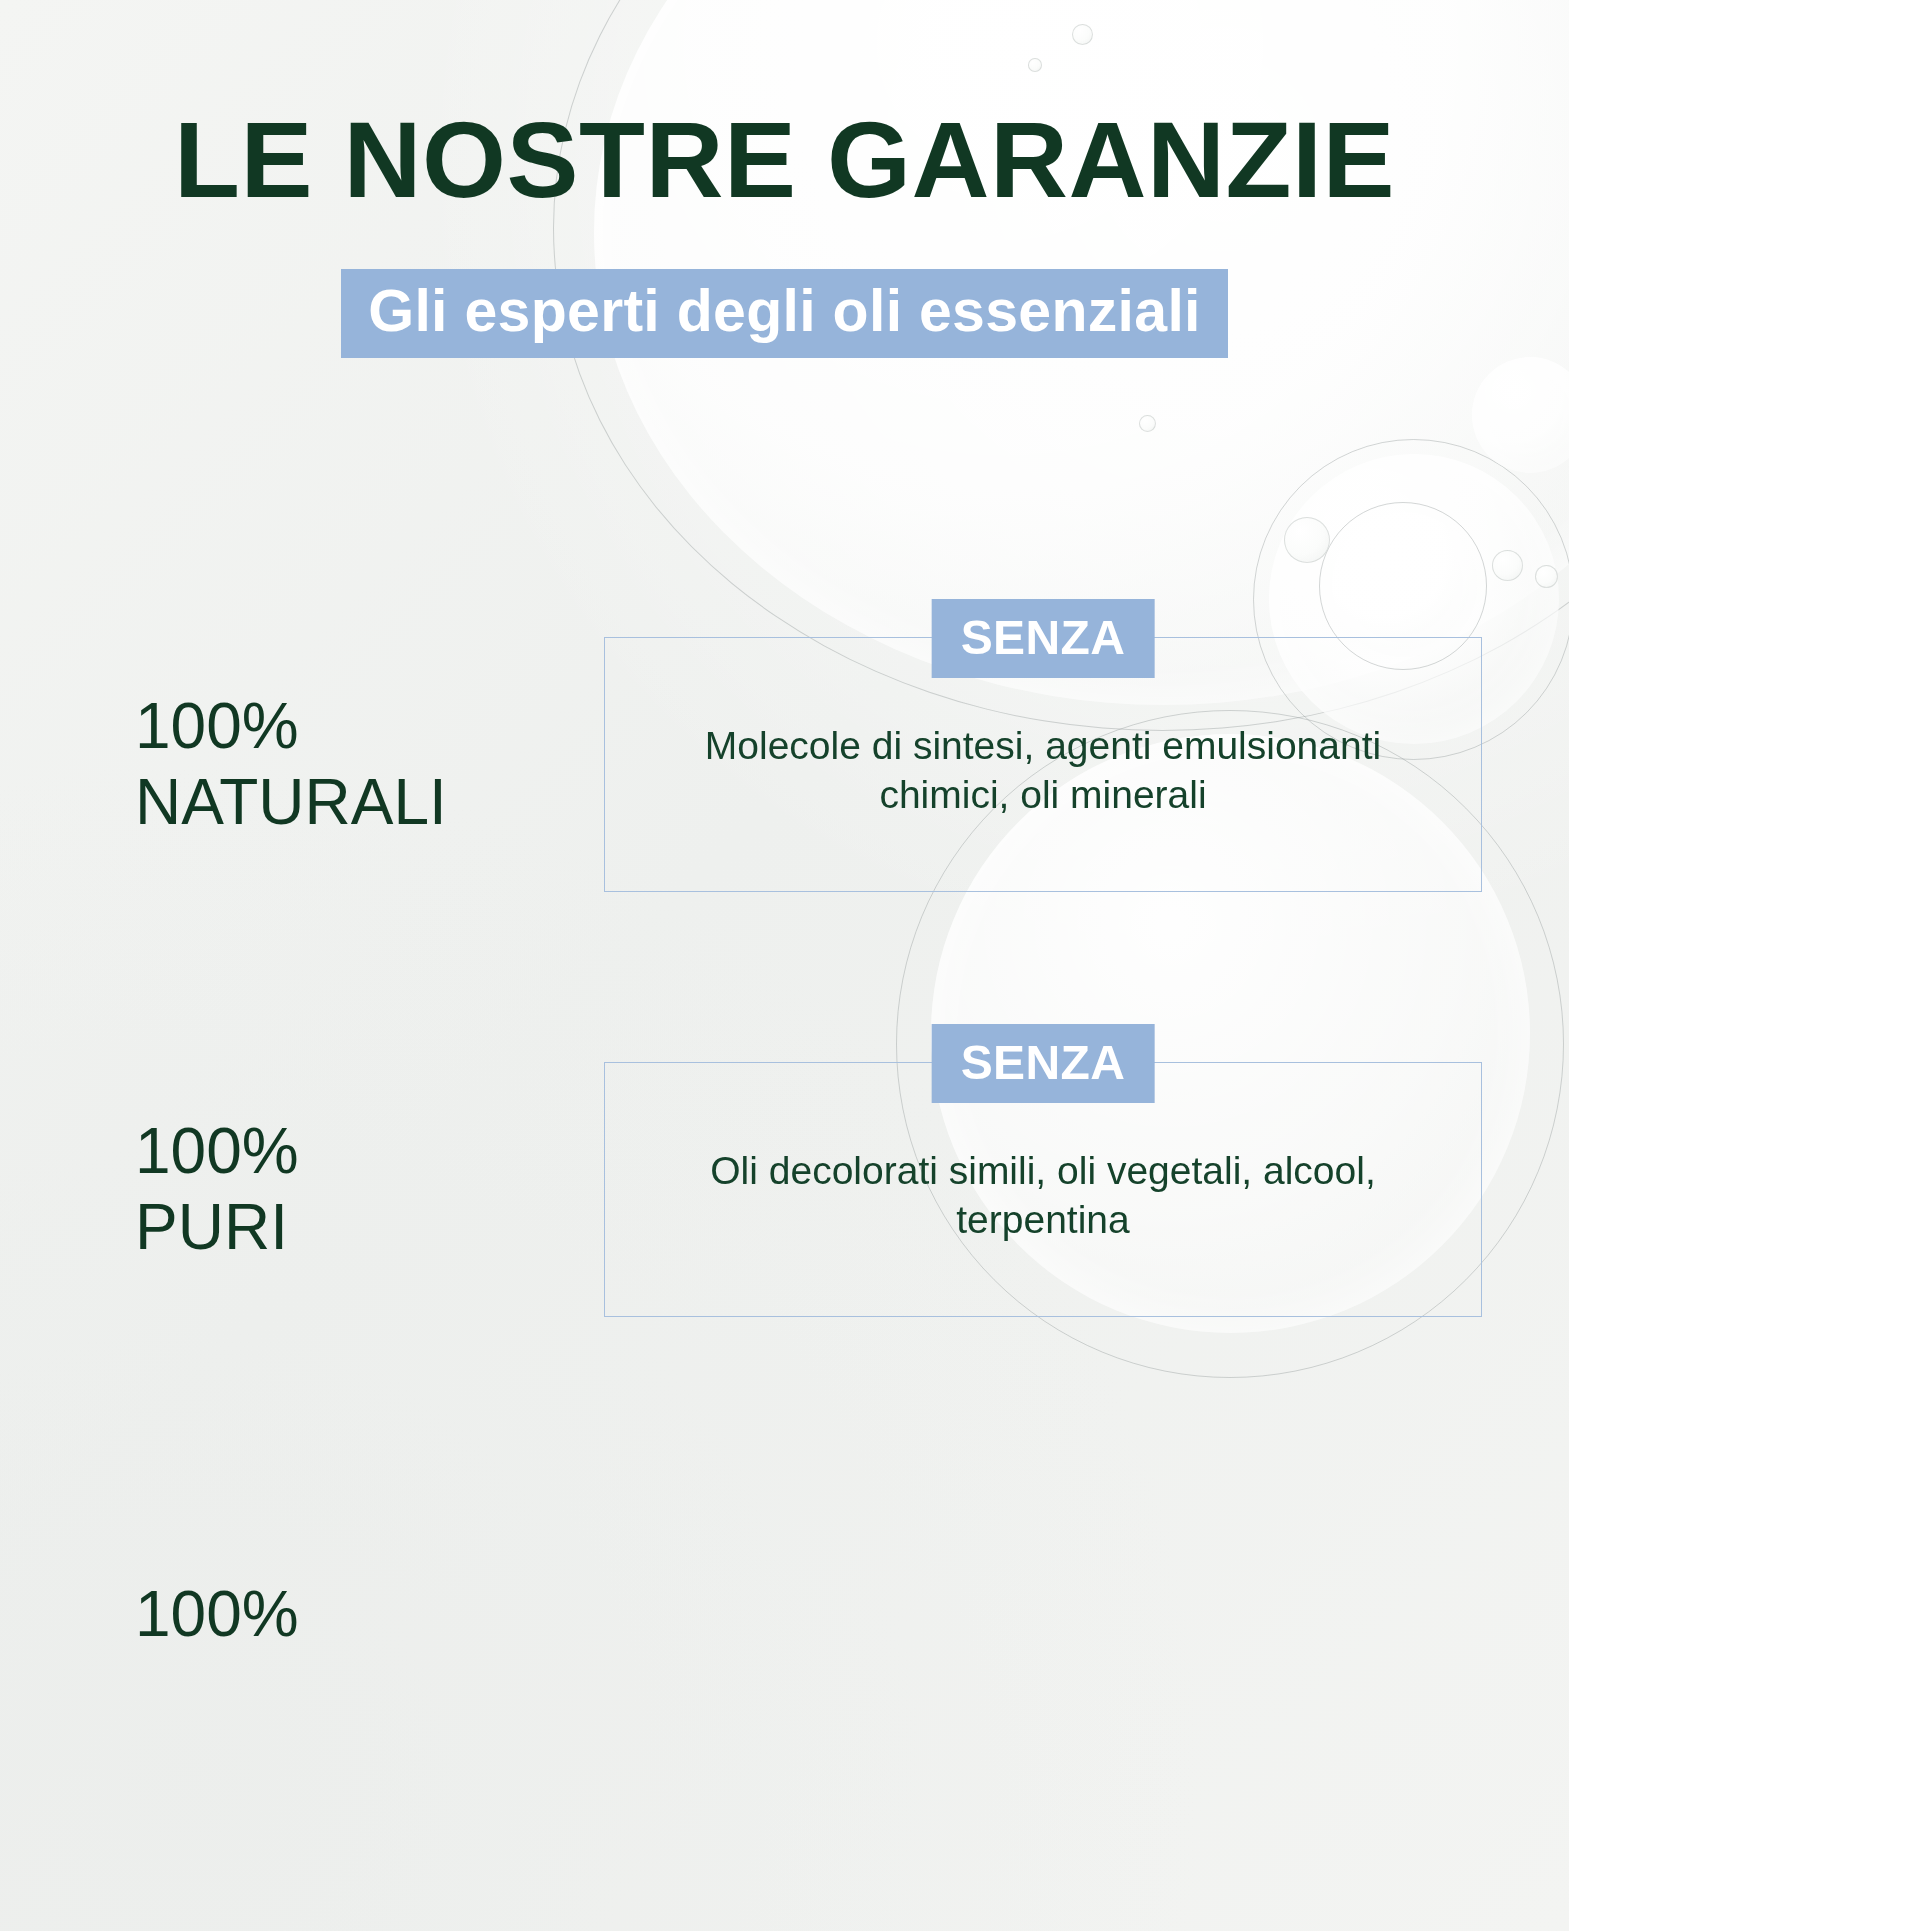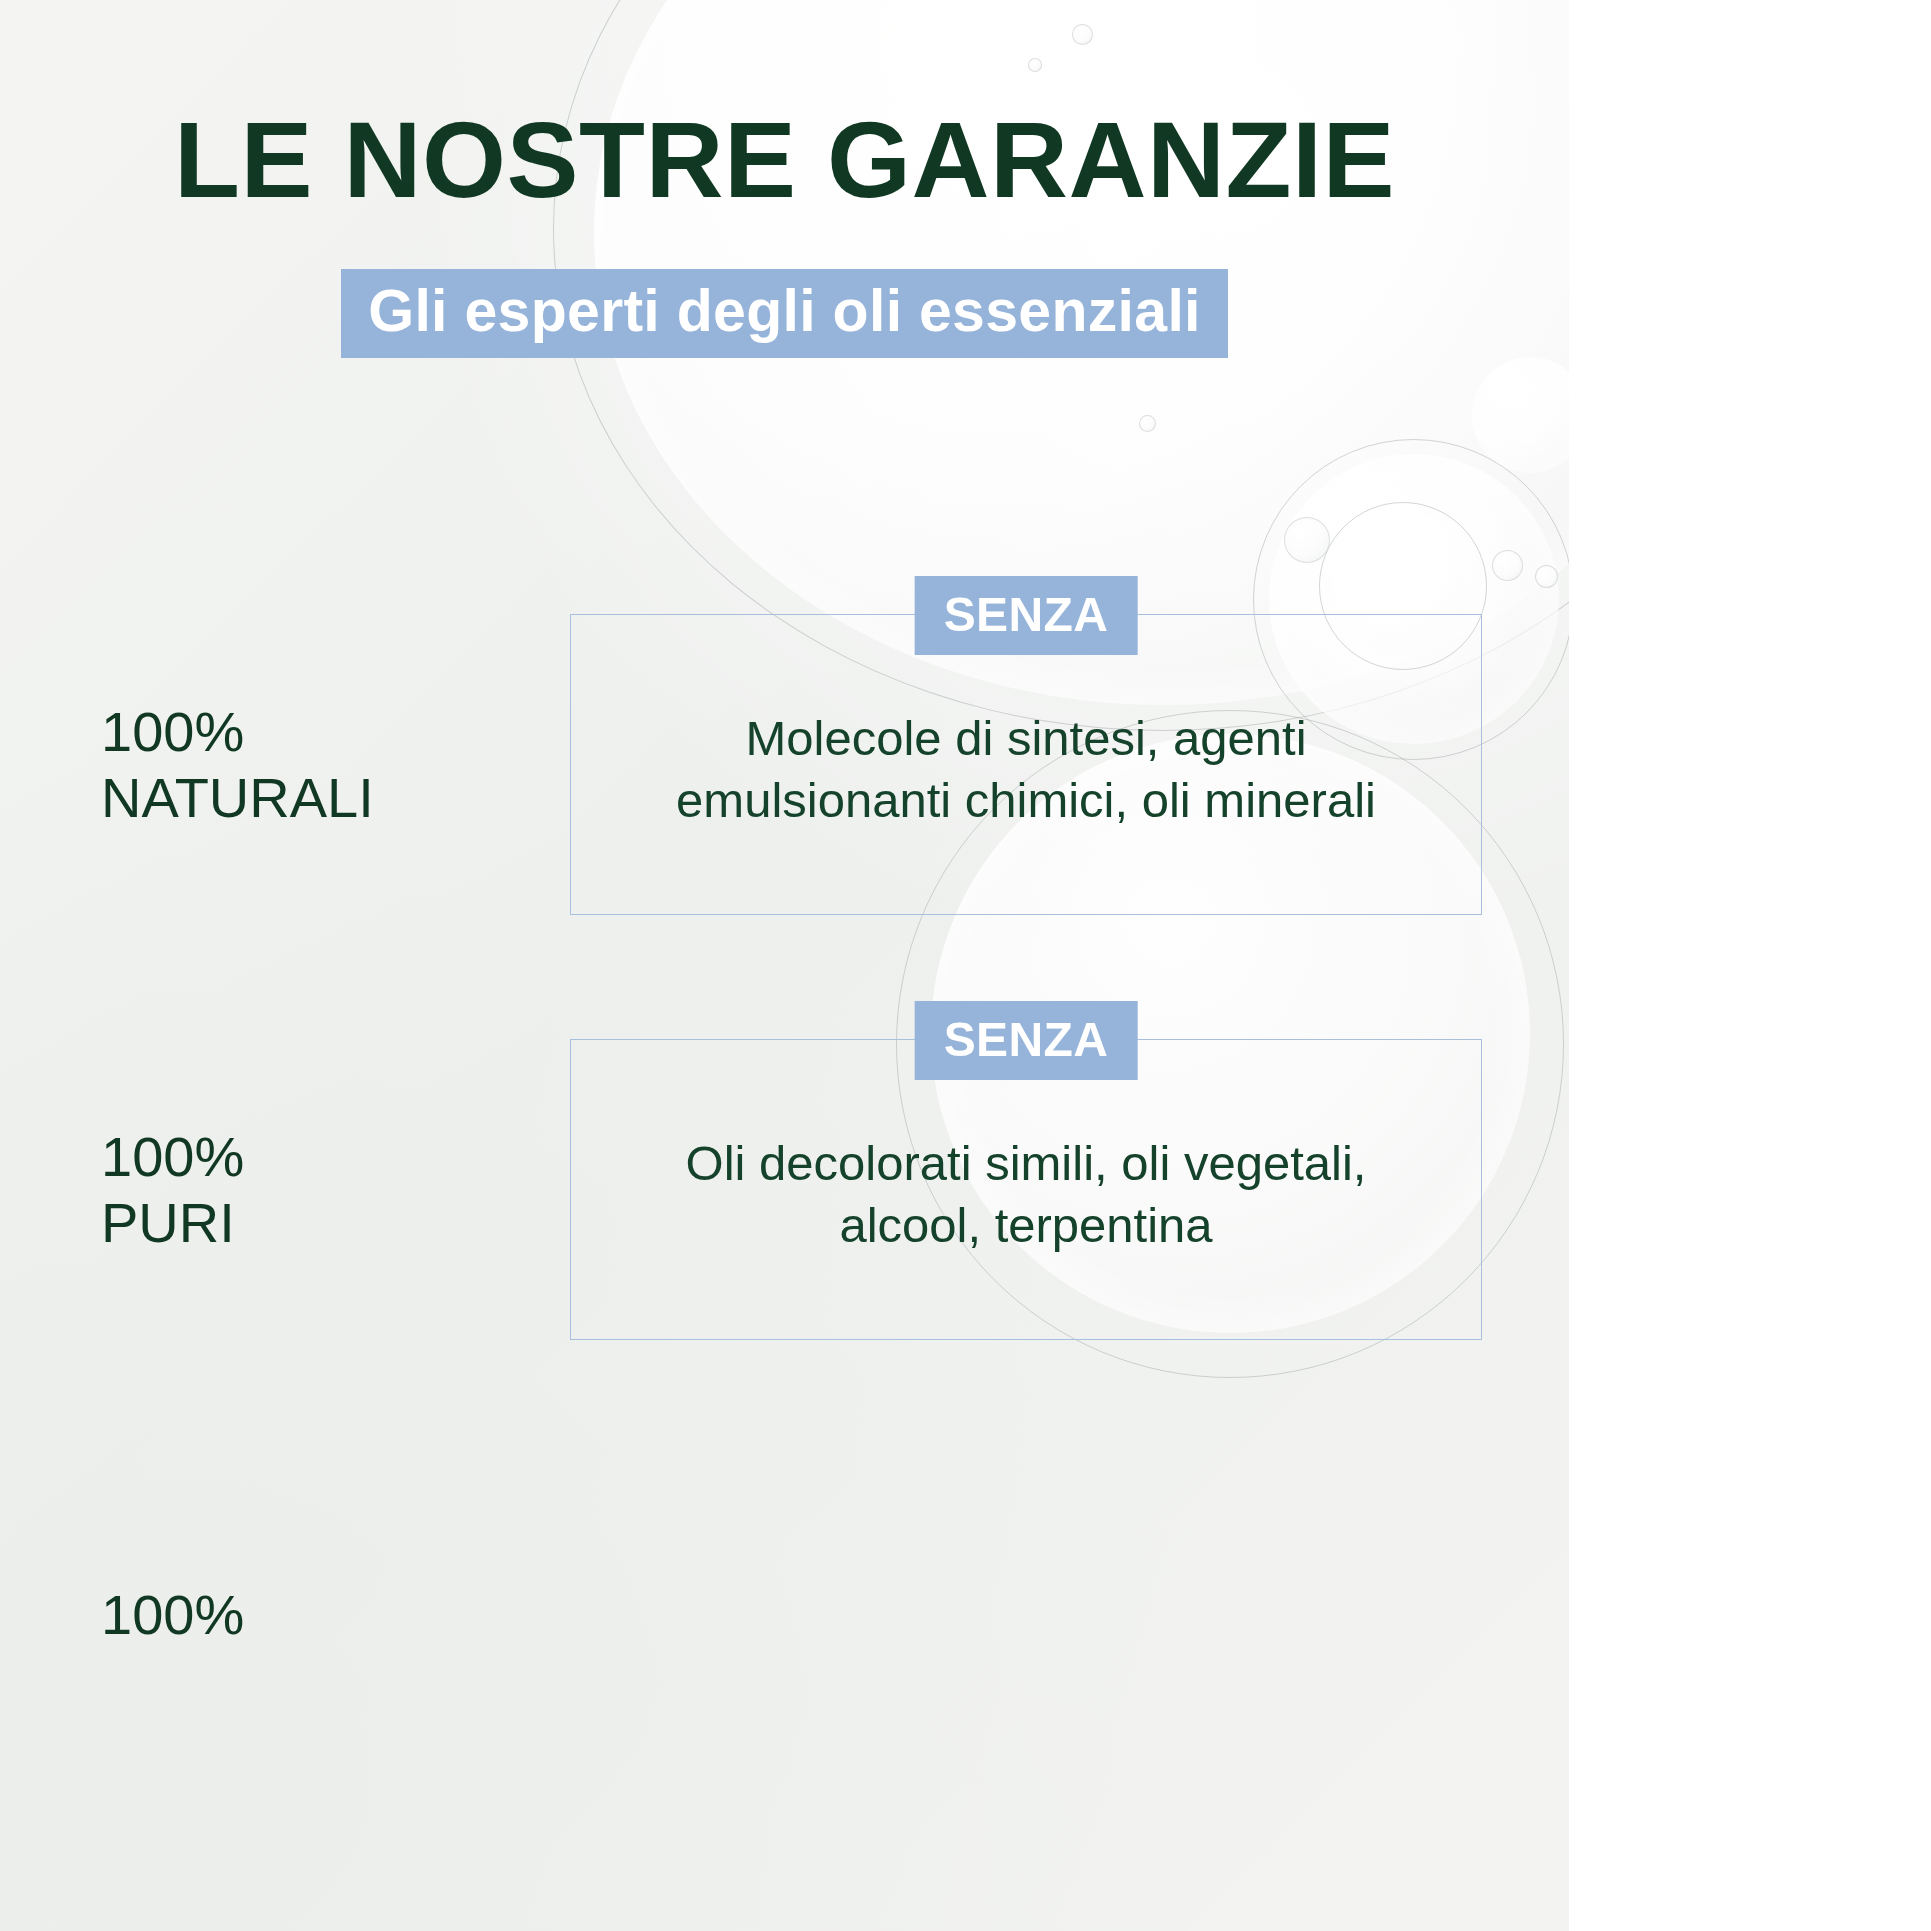--- a/index.html
+++ b/index.html
@@ -110,23 +110,24 @@
     align-items: center;
     height: 319px;
   }
   .row + .row { margin-top: 106px; }
 
   .row-label {
     width: 570px;
     padding-left: 101px;
     box-sizing: border-box;
     color: #113823;
-    font-size: 56px;
+    font-size: 64px;
     line-height: 1.18;
     font-weight: normal;
+    margin-left: 34px;
   }
   .row-label .pct { display: block; }
   .row-label .word { display: block; }
 
   .card {
     position: relative;
     flex: 1;
     margin-right: 87px;
     border: 1.4px solid #a8c0de;
     background: transparent;
@@ -146,21 +147,21 @@
     color: #ffffff;
     font-size: 48px;
     font-weight: bold;
     line-height: 1;
     padding: 14.5px 29px 16.4px 29px;
     letter-spacing: 0.4px;
     white-space: nowrap;
   }
   .card-text {
     color: #15422b;
-    font-size: 49px;
+    font-size: 39px;
     line-height: 1.26;
     text-align: center;
   }
 </style>
 </head>
 <body>
 
 <div class="poster">
 
   <div class="bg-layer">

